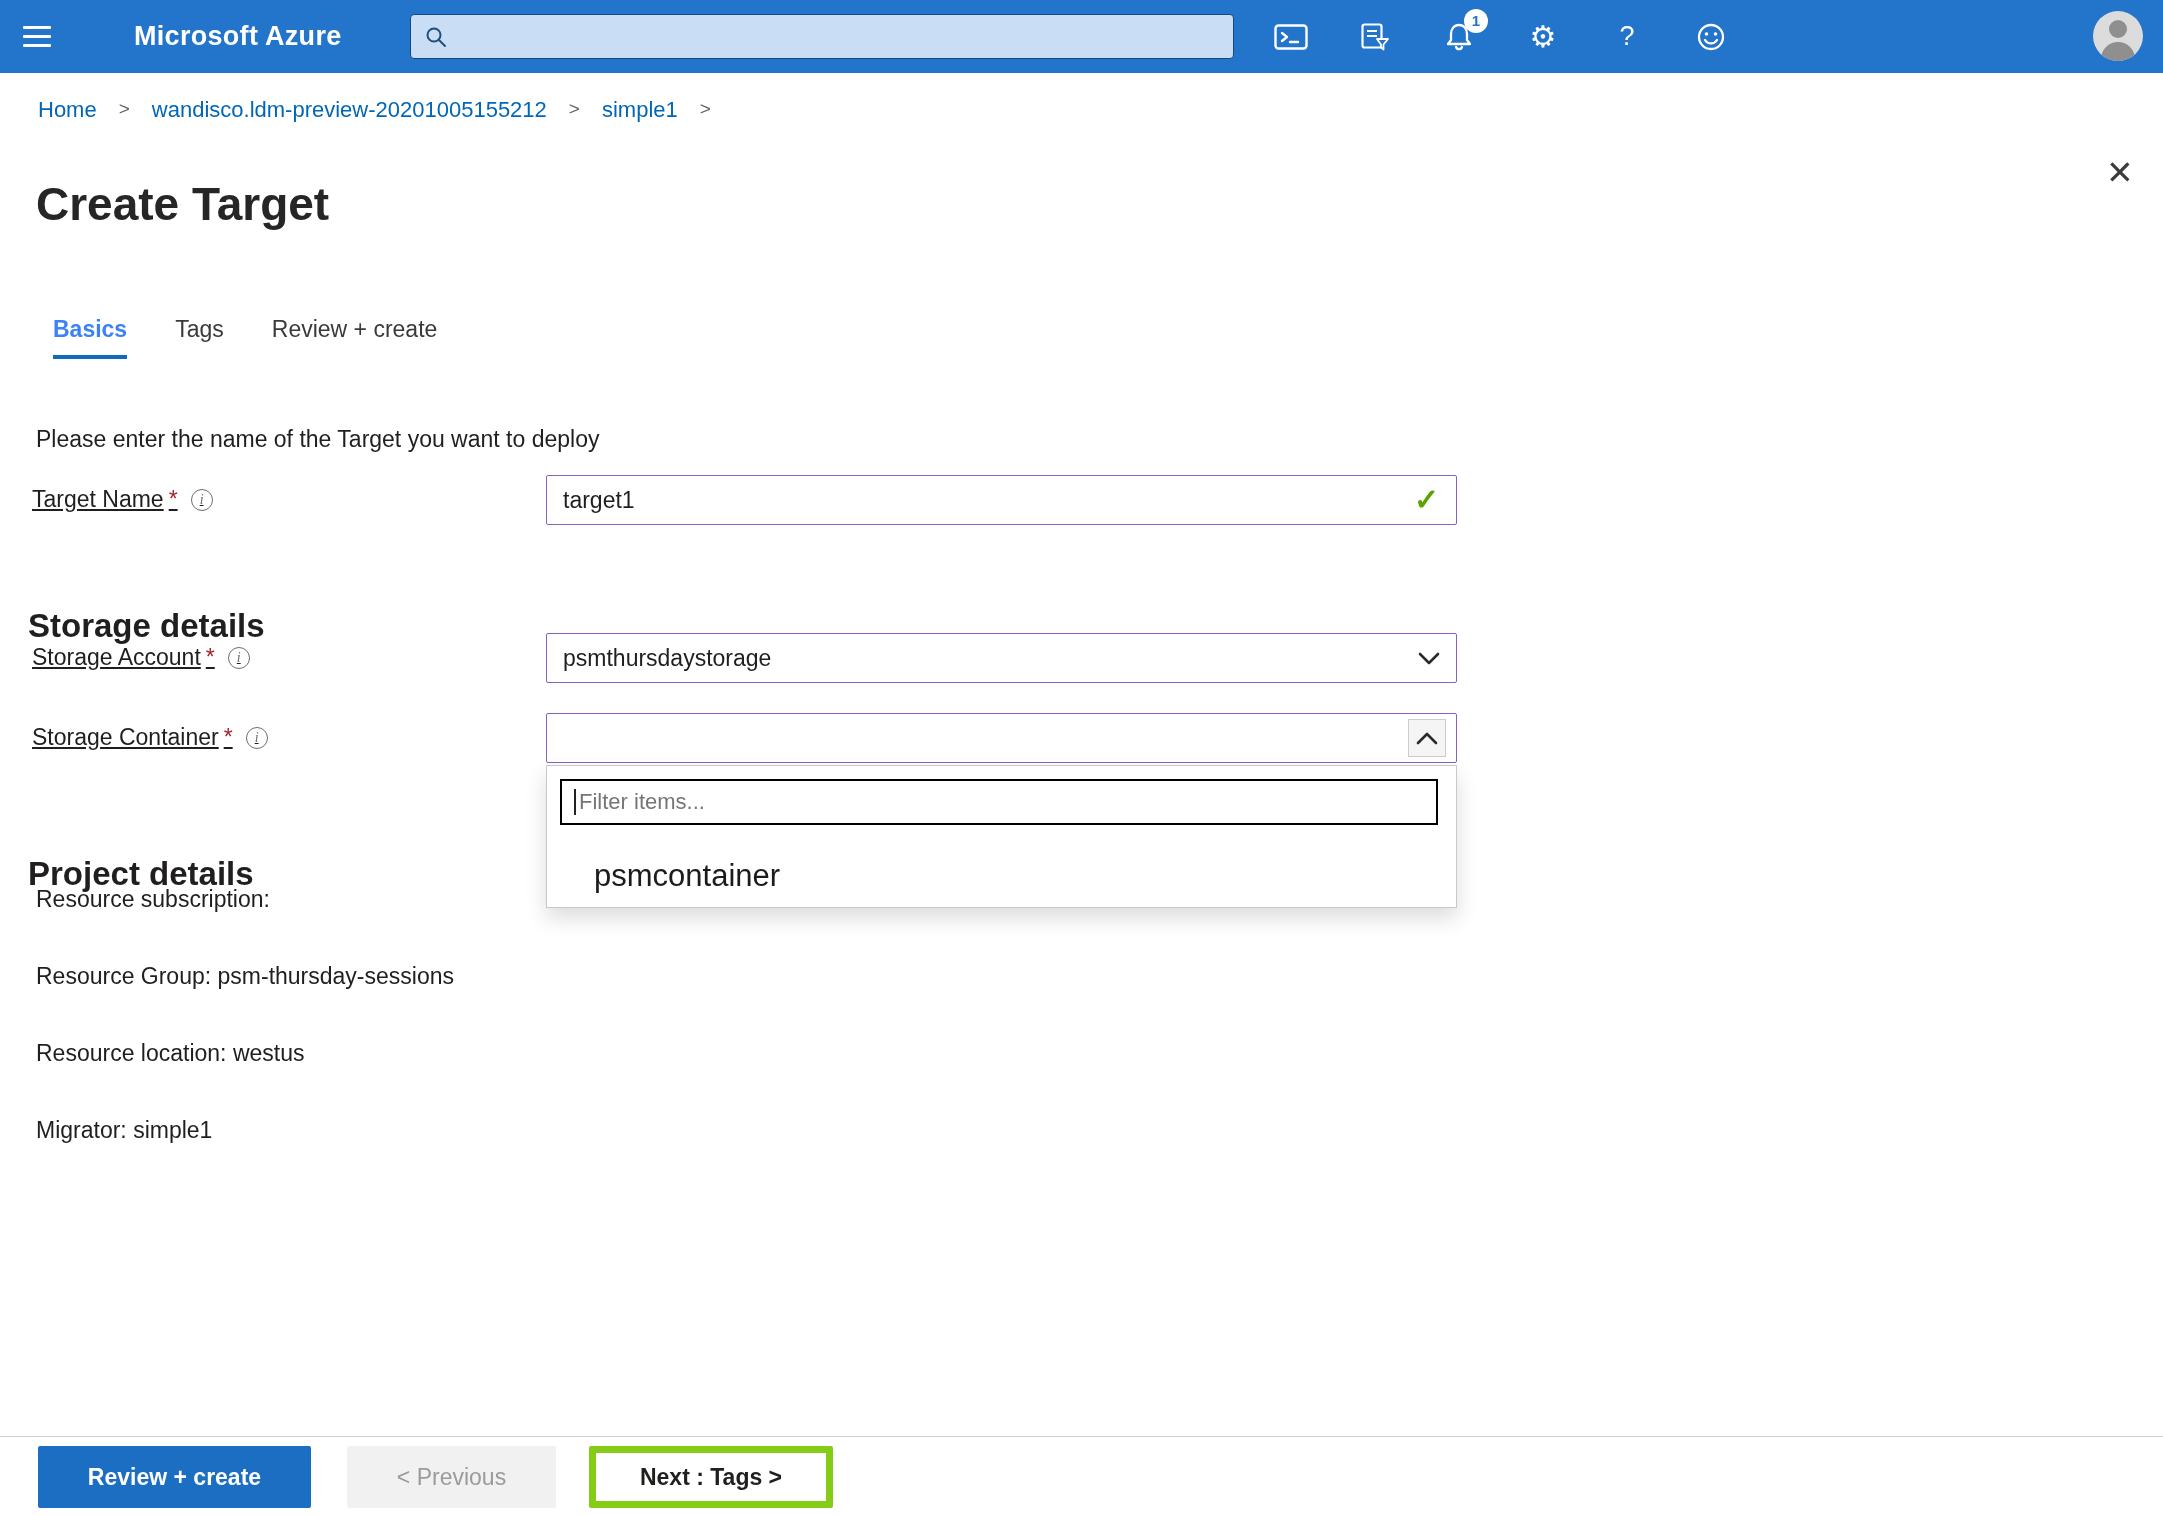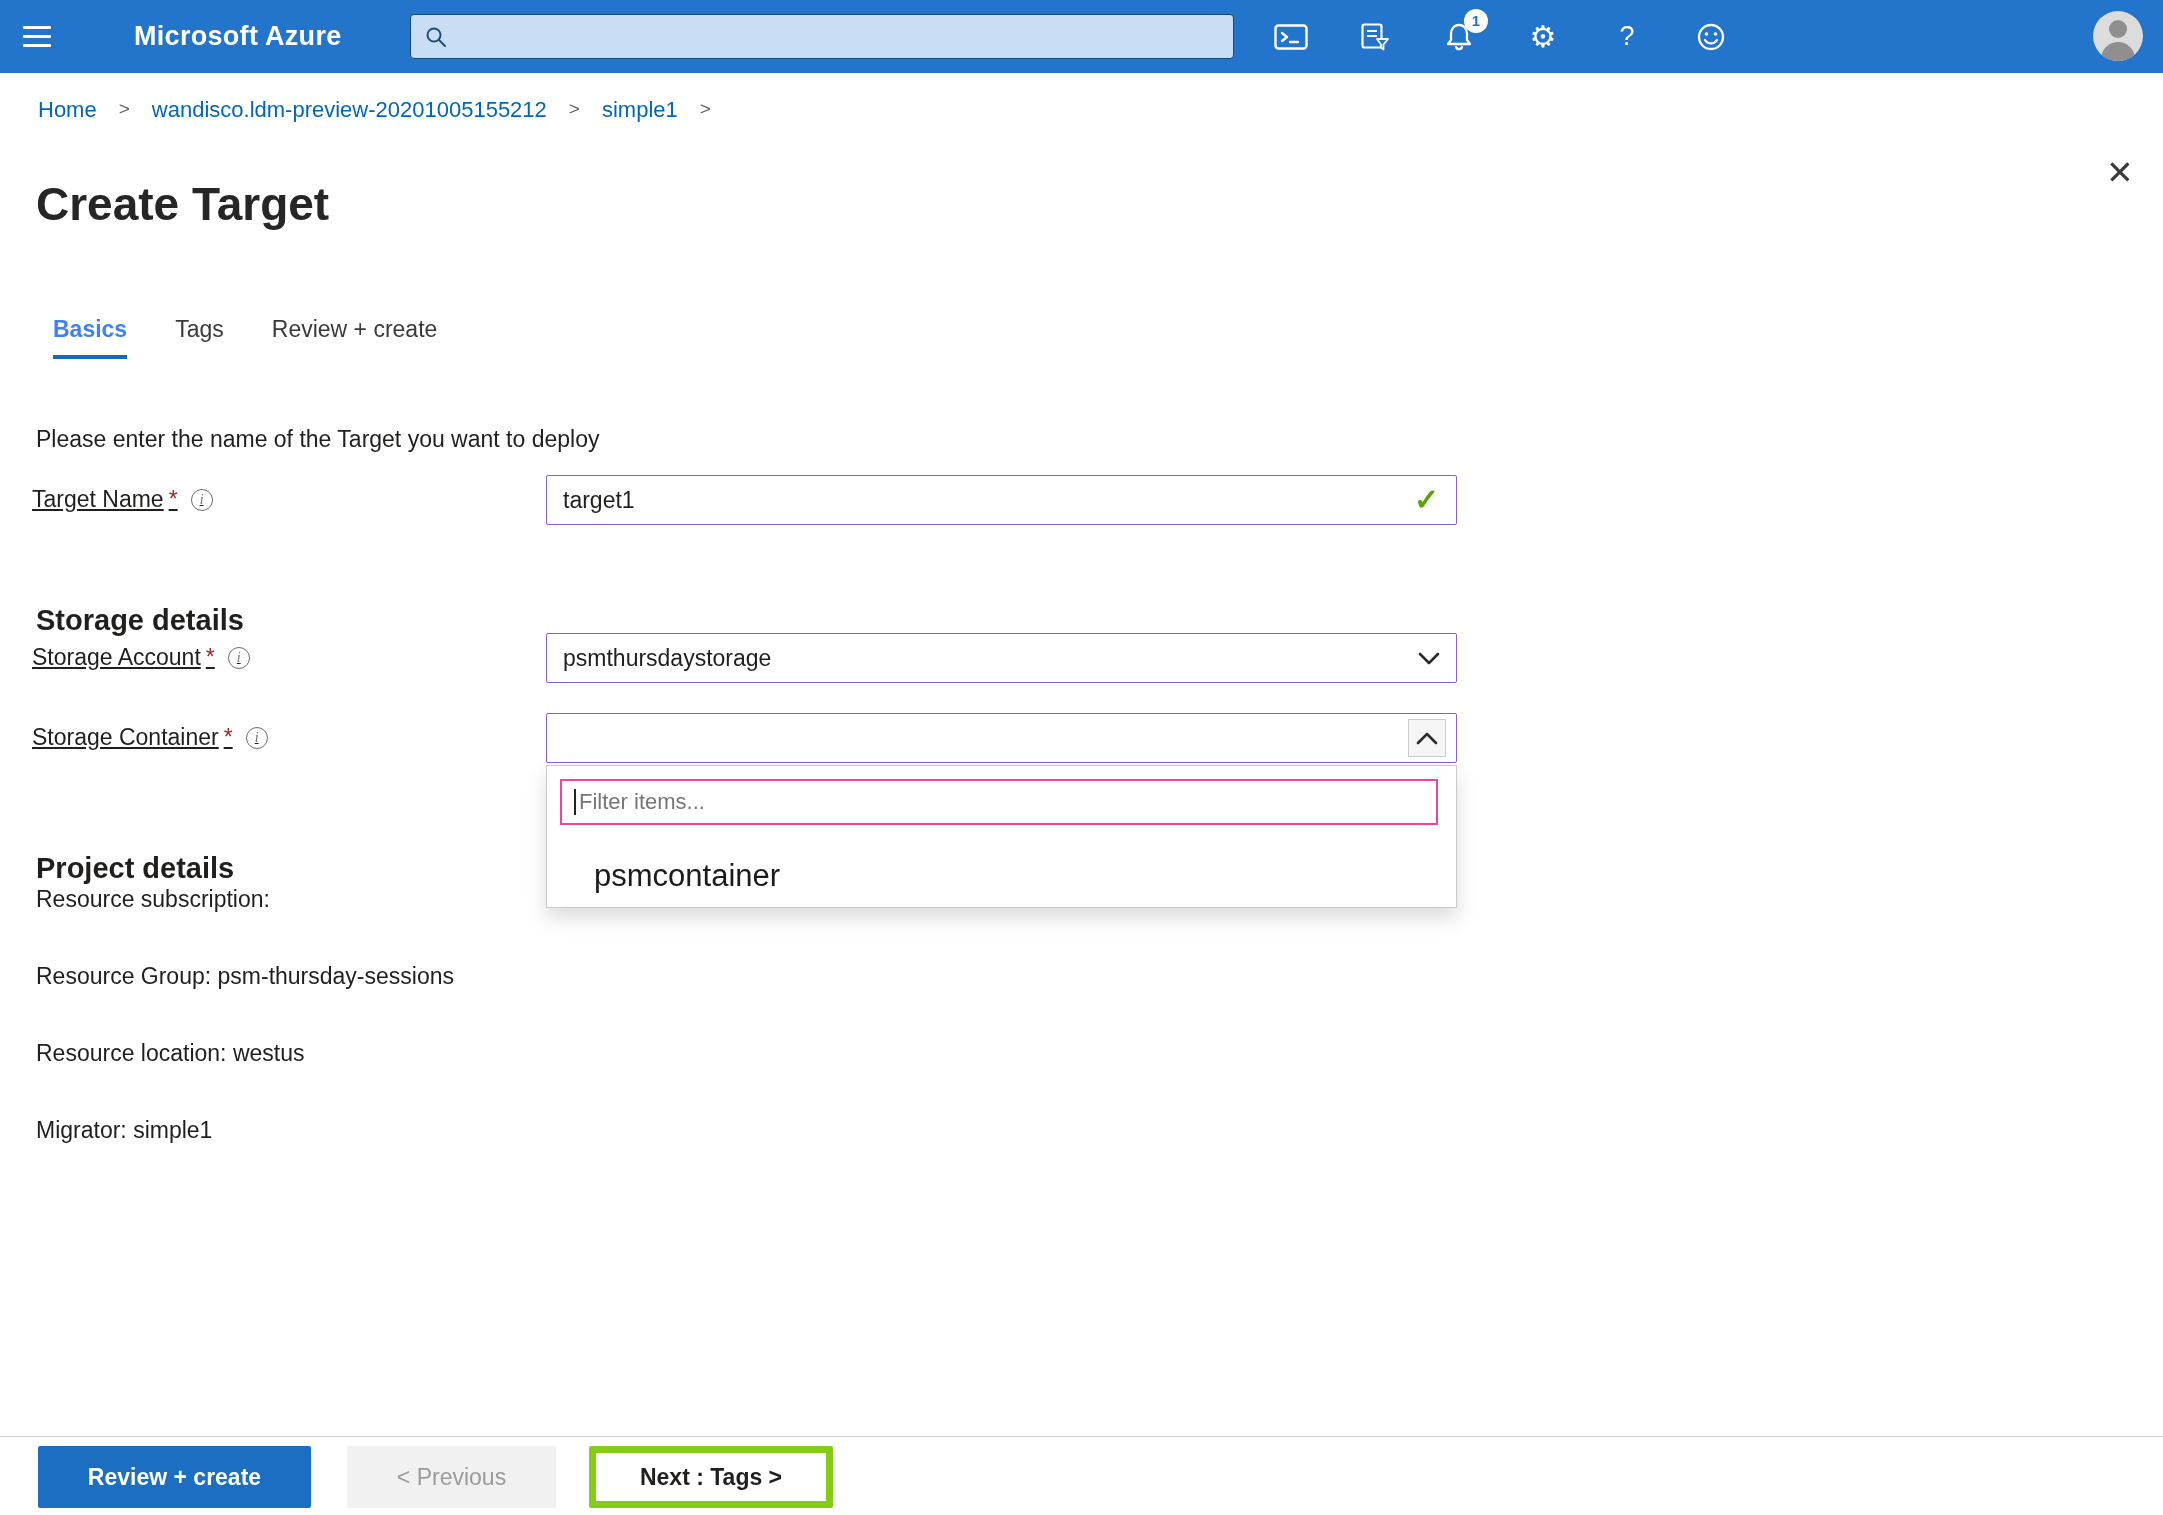--- a/index.html
+++ b/index.html
@@ -43,32 +43,32 @@
   .tab { font-size:23px; color:#3b3a39; padding-bottom:12px; cursor:pointer; border-bottom:4px solid transparent; }
   .tab.active { color:#3b82f6; font-weight:700; border-bottom-color:#0f6cbd; }
 
   .intro { position:absolute; left:36px; top:403px; font-size:23px; }
 
   
   .field-label { position:absolute; left:32px; font-size:23px; display:flex; align-items:center;text-decoration:underline; }
   .required { color:#a4262c; margin-left:5px; }
   .info-icon { width:22px; height:22px; border:1px solid #6e6e6e; border-radius:50%; color:#6e6e6e; font-size:14px; display:inline-flex; align-items:center; justify-content:center; margin-left:13px; font-family:"Liberation Serif", serif; font-style:italic; flex:none; }
 
-  .section-heading { position:absolute; left:36px; font-size:29px; font-weight:700; color:#201f1e; }
+  .section-heading { position:absolute; left:28px; font-size:33px; font-weight:700; color:#201f1e; }
 
   .text-field { position:absolute; left:546px; width:911px; height:50px; border:1.5px solid #8661c5; border-radius:2px; background:#fff; font-size:23px; color:#201f1e; padding:0 56px 0 16px; outline:none; font-family:Liberation Sans, sans-serif; }
   .valid-check { position:absolute; left:1414px; top:482px; color:#5aa300; font-size:30px; font-weight:700; }
 
   .combo { position:absolute; left:546px; width:911px; height:50px; border:1.5px solid #8661c5; border-radius:2px; background:#fff; display:flex; align-items:center; padding:0 10px 0 16px; font-size:23px; cursor:pointer; }
   .combo .chev { margin-left:auto; display:flex; align-items:center; padding-right:6px; }
   .chev-box { margin-left:auto; width:38px; height:38px; background:#f5f5f5; border:1px solid #cccccc; display:flex; align-items:center; justify-content:center; }
 
   
   .dropdown-panel { position:absolute; left:546px; top:765px; width:911px; height:143px; background:#fff; border:1px solid #c9c9c9; box-shadow:0 10px 20px rgba(0,0,0,.14); z-index:20; }
-  .filter-wrap { position:absolute; left:13px; top:13px; width:878px; height:46px; border:2px solid #ec4899; display:flex; align-items:center; background:#fff; }
+  .filter-wrap { position:absolute; left:13px; top:13px; width:878px; height:46px; border:2px solid #000000; display:flex; align-items:center; background:#fff; }
   .caret { width:2px; height:26px; background:#222; margin-left:12px; flex:none; }
   .filter-input { flex:1; border:none; outline:none; font-size:22px; color:#201f1e; padding-left:3px; font-family:inherit; background:transparent; }
   .filter-input::placeholder { color:#767676; opacity:1; }
   .option { position:absolute; left:0; top:88px; width:100%; height:44px; line-height:44px; padding-left:26px; font-size:31px; color:#1b1b1b; cursor:pointer;margin-left:21px; }
 
   .project-line { position:absolute; left:36px; font-size:23px; }
   .subscription-value { position:absolute; left:560px; top:886px; font-size:23px; color:#201f1e; z-index:1; }
 
   
   .footer-divider { position:absolute; left:0; top:1436px; width:2163px; height:1px; background:#cfcfcf; }

